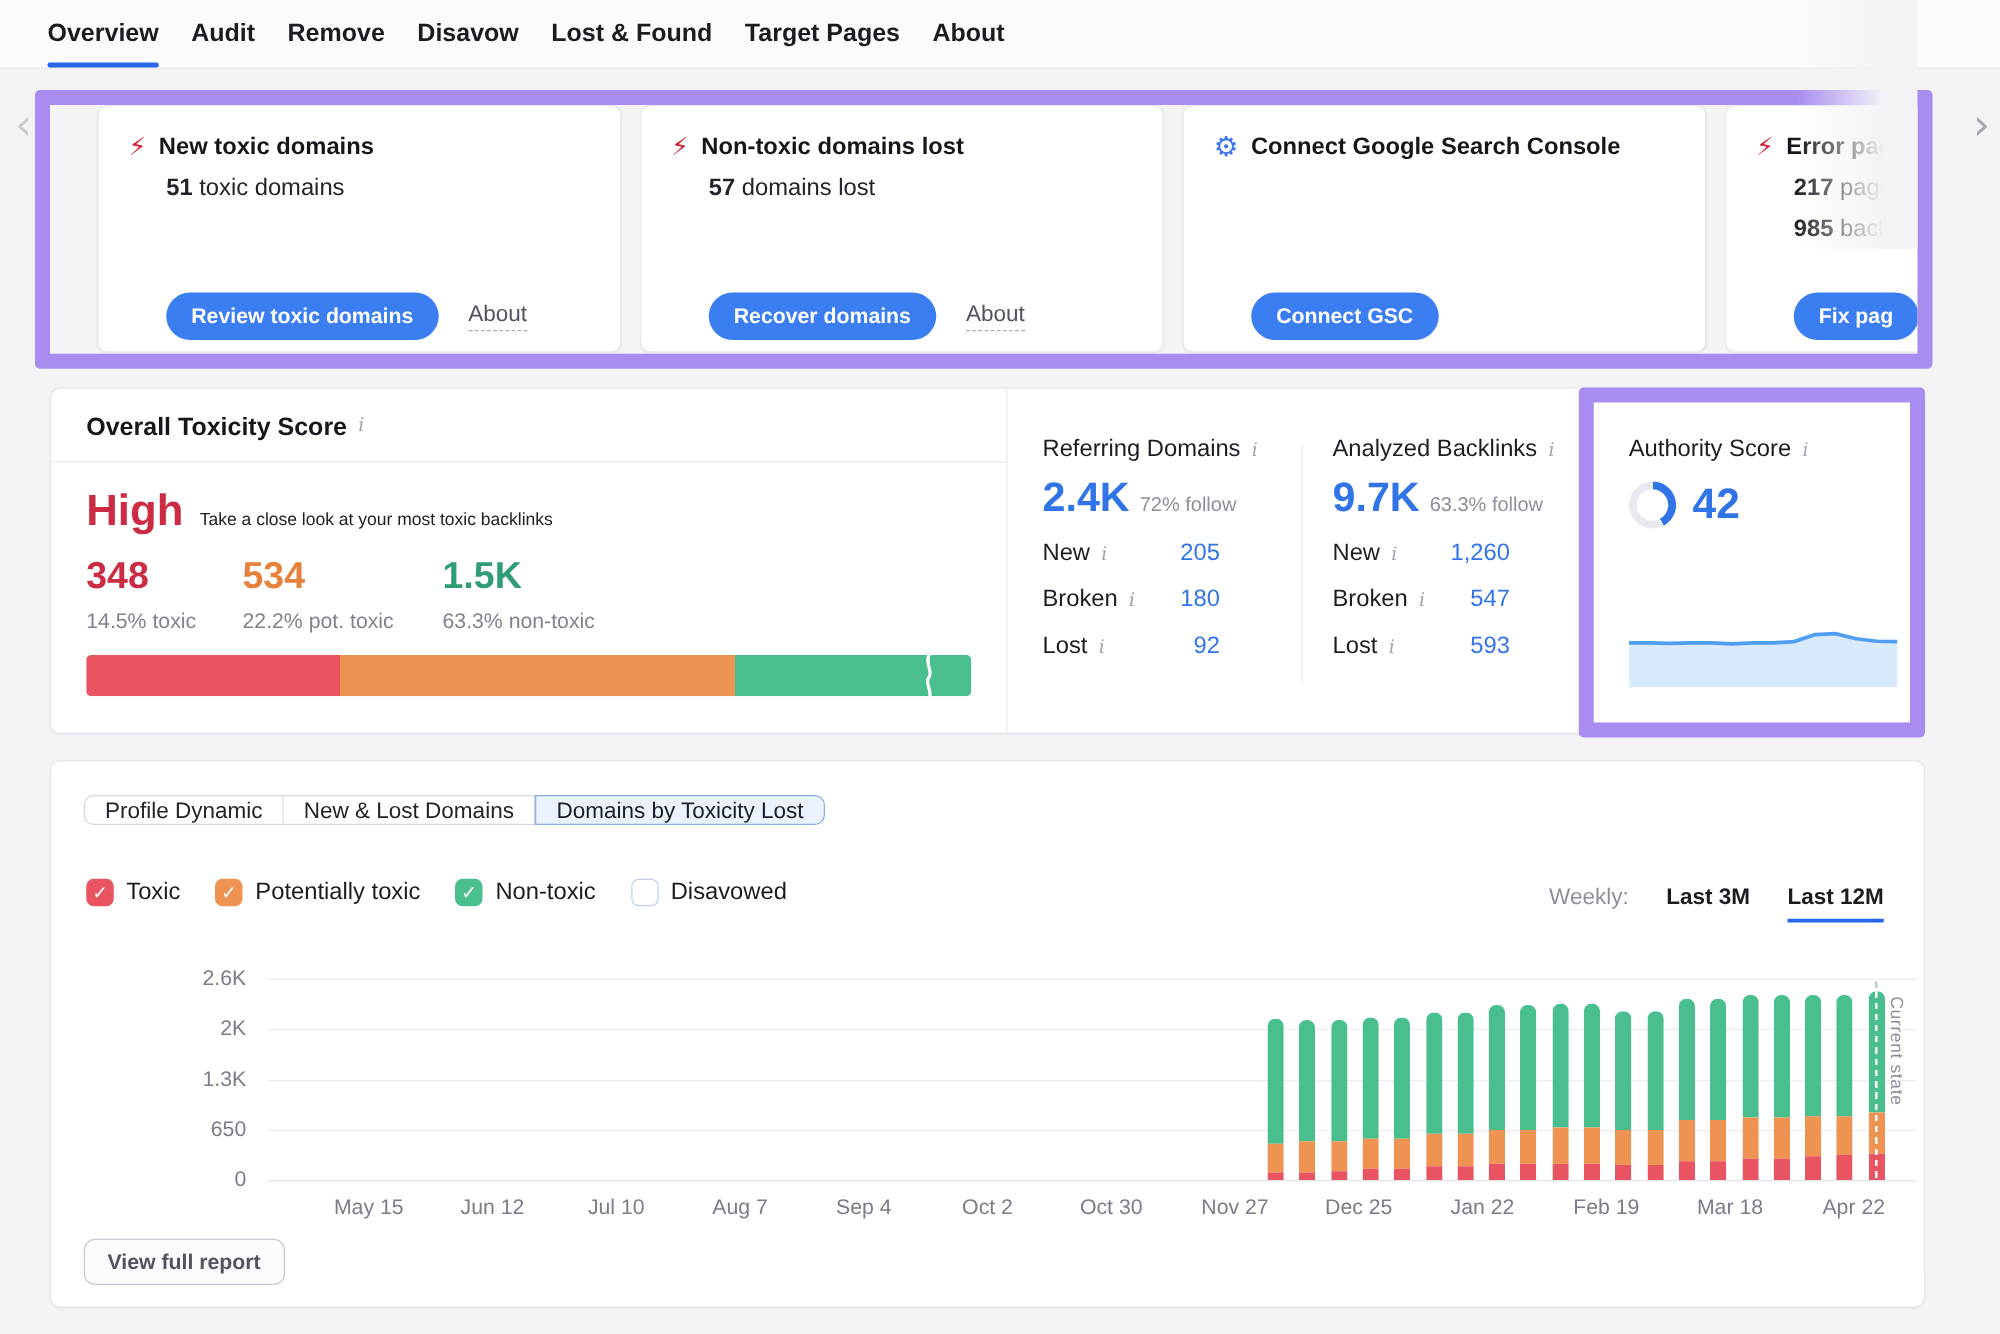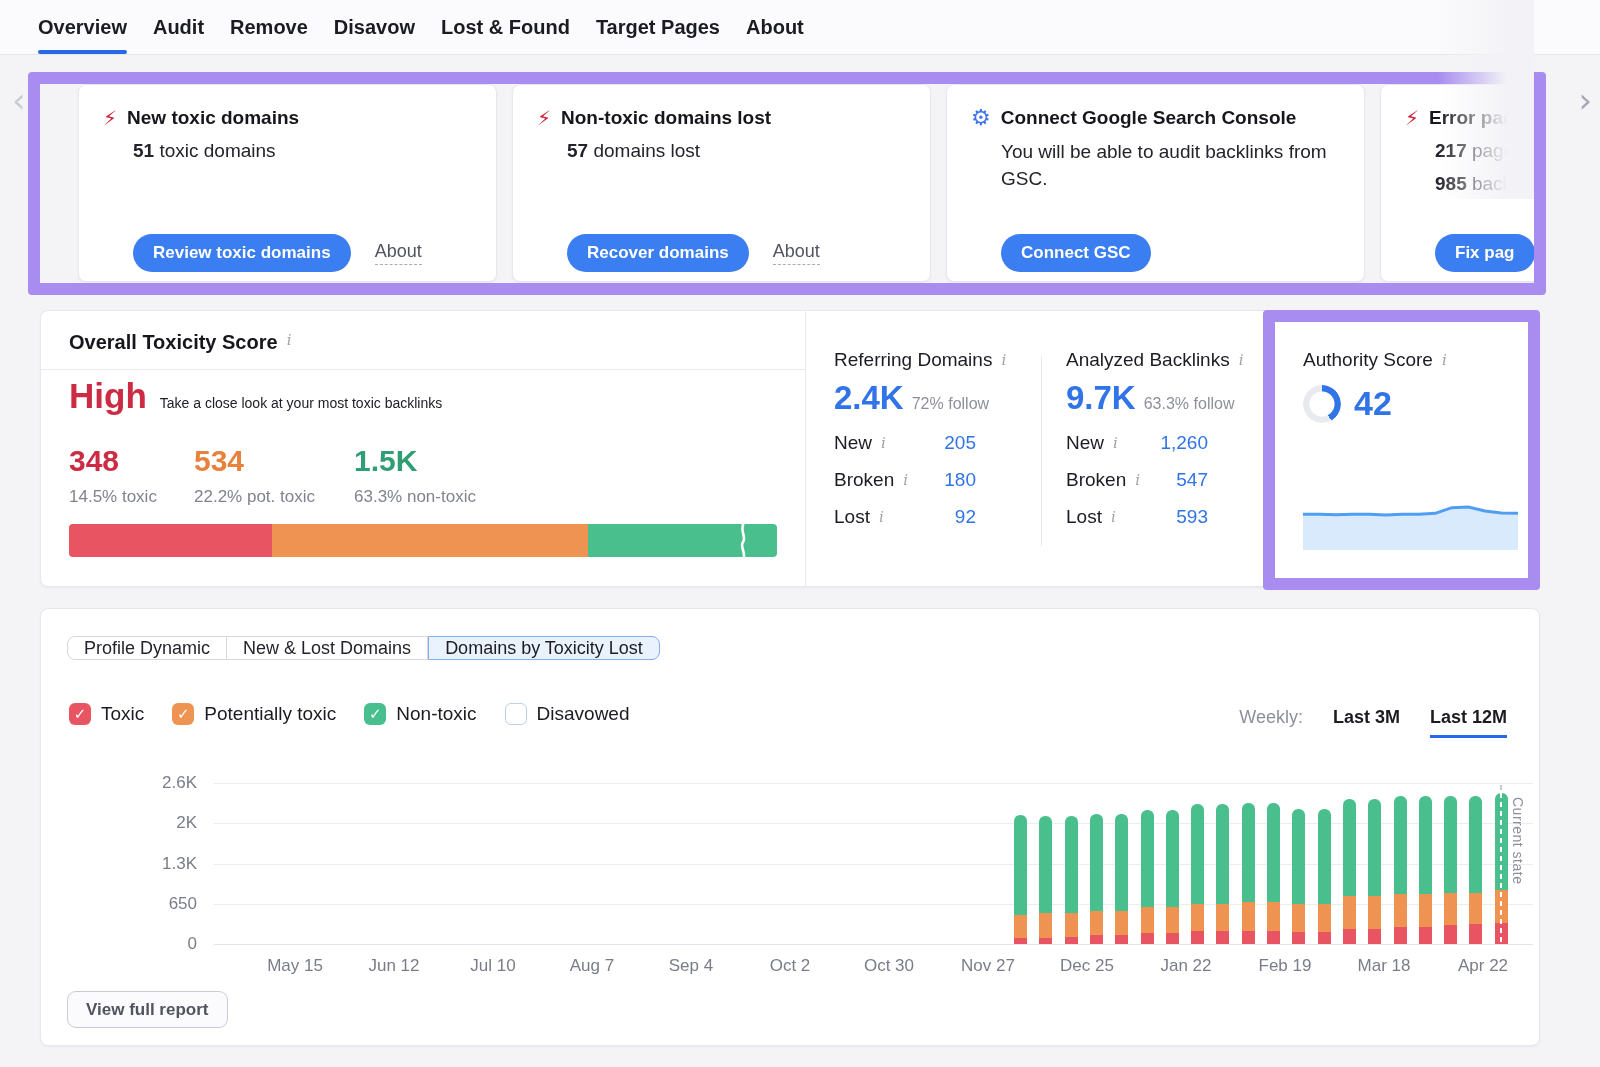--- a/index.html
+++ b/index.html
@@ -57,21 +57,21 @@
 
   .sec-title { font-size:20px; font-weight:700; color:#16171d; }
   .info-i { font-family:"DejaVu Serif",serif; font-style:italic; font-size:15px;
     color:#a0a3ae; margin-left:9px; cursor:pointer; }
 
   .tox-head { position:absolute; left:28px; top:20px; display:flex; align-items:flex-start; }
   .tox-head-line { position:absolute; left:0; top:58px; width:764px; height:1px; background:#e9e9ef; }
   .vdiv1 { position:absolute; left:764px; top:0; bottom:0; width:1px; background:#e9e9ef; }
   .vdiv2 { position:absolute; left:1000px; top:45px; height:190px; width:1px; background:#e9e9ef; }
 
-  .tox-level-row { position:absolute; left:28px; top:65px; display:flex; align-items:baseline; gap:13px; }
+  .tox-level-row { position:absolute; left:28px; top:78px; display:flex; align-items:baseline; gap:13px; }
   .tox-level { font-size:35px; font-weight:700; color:#cb2c44; }
   .tox-note { font-size:14px; color:#202128; }
   .tox-stats { position:absolute; left:28px; top:133px; width:700px; height:75px; }
   .tox-stat { position:absolute; top:0; }
   .tox-stat .v { font-size:30px; font-weight:700; }
   .tox-stat .l { font-size:17px; color:#80838f; margin-top:9px; }
   .tox-bar { position:absolute; left:28px; top:213px; width:708px; height:33px;
     border-radius:4px; overflow:hidden; display:flex; }
   .tox-bar .seg { height:100%; }
   .tox-squiggle { position:absolute; left:696px; top:211px; z-index:5; }
@@ -184,21 +184,20 @@
       <div class="actions">
         <button class="btn-blue">Recover domains</button>
         <span class="link-dashed">About</span>
       </div>
     </div>
     <div class="card" style="left: 906px;">
       <div class="title-row">
         <span class="icon-gear">⚙</span>
         <span class="title">Connect Google Search Console</span>
       </div>
-      <div class="body-text">You will be able to audit backlinks from GSC.</div>
       <div class="actions">
         <button class="btn-blue">Connect GSC</button>
       </div>
     </div>
     <div class="card" style="left: 1340px;">
       <div class="title-row">
         <span class="icon-bolt">⚡</span>
         <span class="title">Error pag</span>
       </div>
       <div class="line"><b>217</b><span> page</span></div>

